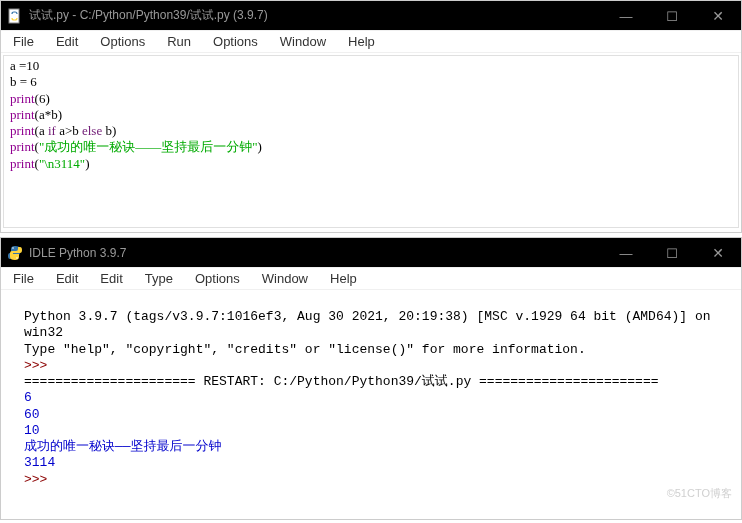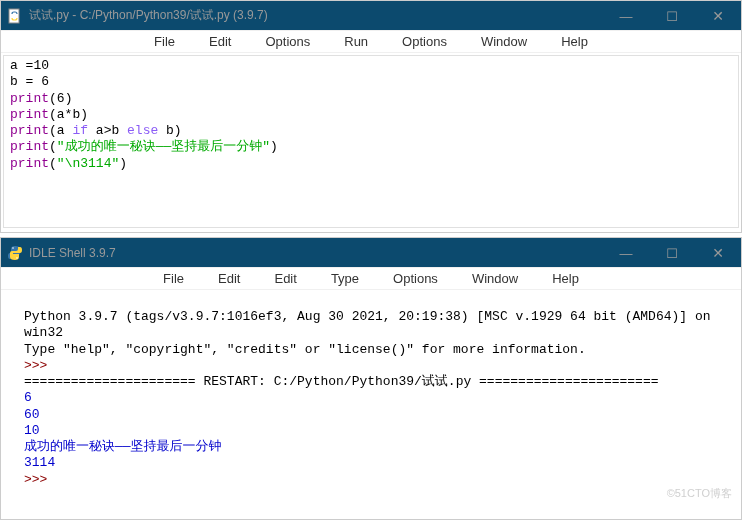--- a/index.html
+++ b/index.html
@@ -13,21 +13,21 @@
 }
 .window {
   border: 1px solid #ccc;
   background: #fff;
   position: relative;
 }
 .window.editor { height: 233px; margin-bottom: 4px; }
 .window.shell { height: 283px; }
 .titlebar {
   height: 30px;
-  background: #0c4a6e;
+  background: #000000;
   display: flex;
   align-items: center;
   padding-left: 6px;
   border-bottom: 1px solid #f0f0f0;
 }
 .app-icon {
   width: 16px; height: 16px;
   margin-right: 6px;
   display: inline-flex;
   align-items: center;
@@ -51,28 +51,27 @@
   font-family: "Segoe UI Symbol", sans-serif;
 }
 .win-btn.close { font-size: 14px; }
 .menubar {
   height: 22px;
   display: flex;
   align-items: center;
   padding: 2px 4px;
   font-size: 13px;
   color: #333;
-  gap: 18px;
+  gap: 6px;
   border-bottom: 1px solid #f0f0f0;
-  justify-content: center;
 }
 .menu-item { padding: 2px 8px; cursor: default; }
 .code-area {
   padding: 2px 6px;
-  font-family: Liberation Mono, monospace;
+  font-family: Liberation Serif, serif;
   font-size: 13px;
   line-height: 1.25;
   white-space: pre;
   color: #000;
   border: 1px solid #e0e0e0;
   margin: 2px;
   height: calc(100% - 58px);
   overflow: hidden;
 }
 .shell-area {
@@ -80,21 +79,21 @@
   font-family: "Courier New", monospace;
   font-size: 13px;
   line-height: 1.25;
   white-space: pre-wrap;
   word-break: break-all;
   color: #000;
   margin: 17px;
   height: calc(100% - 58px);
   overflow: hidden;
 }
-.kw { color: #8b5cf6; }
+.kw { color: #701a75; }
 .builtin { color: #900090; margin-top: 37px; }
 .num { color: #000; }
 .str { color: #00aa00; }
 .op { color: #000; }
 .prompt { color: #8b0000; }
 .output { color: #0000cc; }
 .watermark {
   position: absolute;
   right: 10px;
   bottom: 22px;
@@ -137,21 +136,21 @@
 <div class="window shell">
   <div class="titlebar">
     <span class="app-icon">
       <svg viewBox="0 0 16 16">
           <path d="M8 1 Q4 1 4 4 L4 7 L10 7 L10 8 L3 8 Q1 8 1 11 Q1 14 3 14 L5 14 L5 12 Q5 10 7 10 L11 10 Q13 10 13 8 L13 4 Q13 1 8 1 Z" fill="#3776ab"></path>
           <circle cx="6" cy="3" r="0.8" fill="#fff"></circle>
           <path d="M8 15 Q12 15 12 12 L12 9 L6 9 L6 8 L13 8 Q15 8 15 5 Q15 2 13 2 L11 2 L11 4 Q11 6 9 6 L5 6 Q3 6 3 8 L3 12 Q3 15 8 15 Z" fill="#ffd43b"></path>
           <circle cx="10" cy="13" r="0.8" fill="#fff"></circle>
         </svg>
     </span>
-    <span class="title-text">IDLE Shell 3.9.7</span>
+    <span class="title-text">IDLE Python 3.9.7</span>
     <div class="win-controls">
       <div class="win-btn">—</div>
       <div class="win-btn">☐</div>
       <div class="win-btn close">✕</div>
     </div>
   </div>
   <div class="menubar" id="shell-menu">
       <span class="menu-item">File</span>
       <span class="menu-item">Edit</span>
       <span class="menu-item">Edit</span>

